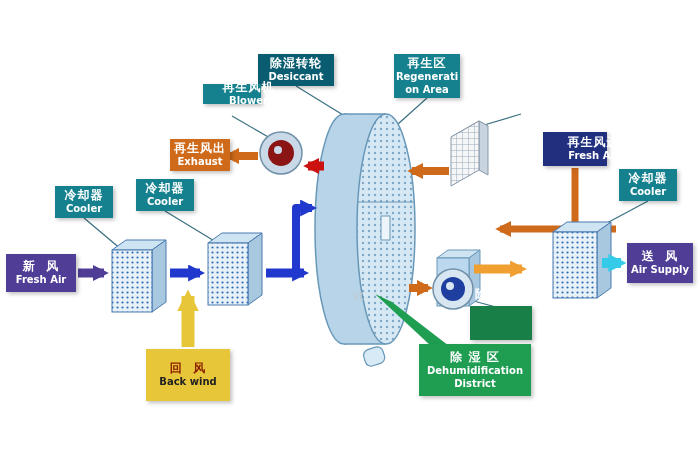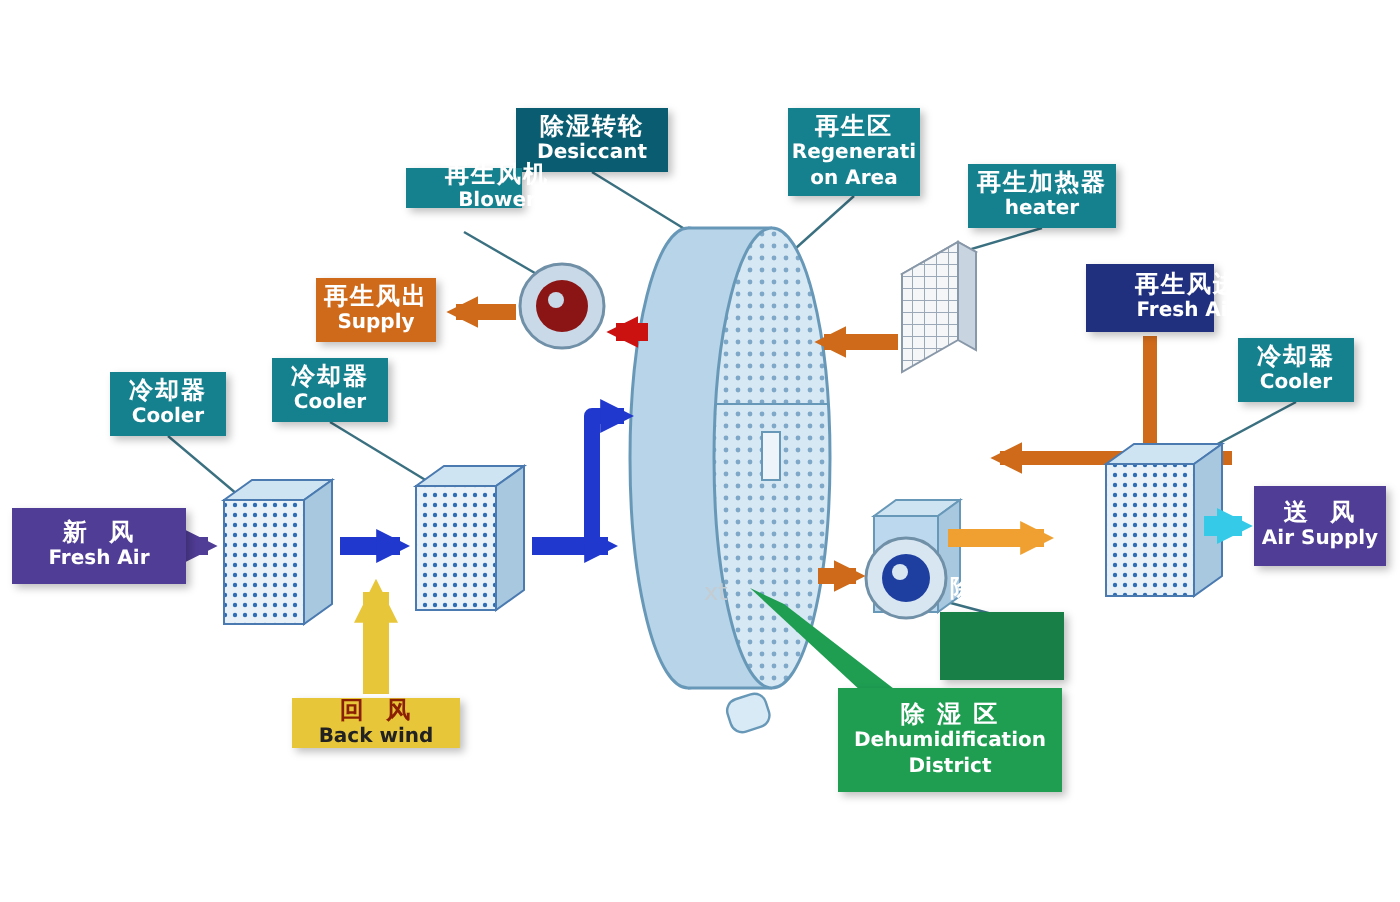--- a/index.html
+++ b/index.html
@@ -15,21 +15,21 @@
   .canvas > svg{position:absolute;left:0;top:0;}
   .label{
     position:absolute;display:flex;flex-direction:column;align-items:center;justify-content:center;
     color:#fff;font-weight:bold;text-align:center;box-sizing:border-box;padding:2px 3px;
     line-height:1.25;box-shadow:2px 2px 4px rgba(0,0,0,0.25);
   }
   .label .zh{font-size:12px;letter-spacing:1px;white-space:pre;}
   .label .en{font-size:10px;white-space:nowrap;}
   .bg-teal{background:var(--teal);}
   .bg-darkteal{background:var(--dark_teal);}
-  .bg-orange{background:var(--orange);}
+  .bg-orange{background:var(--orange);margin-left:12px;}
   .bg-navy{background:var(--navy);}
   .bg-purple{background:var(--purple);}
   .bg-green{background:var(--green);}
   .bg-greendark{background:var(--green_dark);}
   .bg-yellow{background:var(--yellow);color:#222;}
   .bg-yellow .zh{color:#8b2000;}
 </style>
 </head>
 <body>
 
@@ -169,28 +169,24 @@
   <div class="label bg-darkteal" style="left:258px;top:54px;width:76px;height:32px;">
     <span class="zh">除湿转轮</span>
     <span class="en">Desiccant</span>
   </div>
 
   <div class="label bg-teal" style="left:203px;top:84px;width:58px;height:20px;padding-left:36px;">
     <span class="zh">再生风机</span>
     <span class="en">Blower</span>
   </div>
 
-  <div class="label bg-teal" style="left:484px;top:82px;width:74px;height:32px;">
-    <span class="zh">再生加热器</span>
-    <span class="en">heater</span>
-  </div>
 
   <div class="label bg-orange" style="left:158px;top:139px;width:60px;height:32px;">
     <span class="zh">再生风出</span>
-    <span class="en">Supply</span>
+    <span class="en">Exhaust</span>
   </div>
 
   <div class="label bg-navy" style="left:543px;top:132px;width:64px;height:34px;padding-left:40px;">
     <span class="zh">再生风进</span>
     <span class="en">Fresh Air</span>
   </div>
 
   <div class="label bg-teal" style="left:55px;top:186px;width:58px;height:32px;">
     <span class="zh">冷却器</span>
     <span class="en">Cooler</span>
@@ -199,31 +195,31 @@
   <div class="label bg-teal" style="left:136px;top:179px;width:58px;height:32px;">
     <span class="zh">冷却器</span>
     <span class="en">Cooler</span>
   </div>
 
   <div class="label bg-teal" style="left:619px;top:169px;width:58px;height:32px;">
     <span class="zh">冷却器</span>
     <span class="en">Cooler</span>
   </div>
 
-  <div class="label bg-purple" style="left:6px;top:254px;width:87px;height:38px;">
+  <div class="label bg-purple" style="left:6px;top:254px;width:70px;height:38px;">
     <span class="zh">新  风</span>
     <span class="en">Fresh Air</span>
   </div>
 
   <div class="label bg-purple" style="left:627px;top:243px;width:66px;height:40px;">
     <span class="zh">送  风</span>
     <span class="en">Air Supply</span>
   </div>
 
-  <div class="label bg-yellow" style="left:146px;top:349px;width:84px;height:25px;text-align:center;">
+  <div class="label bg-yellow" style="left:146px;top:349px;width:84px;height:52px;text-align:center;">
     <span class="zh">回  风</span>
     <span class="en">Back wind</span>
   </div>
 
   <div class="label bg-greendark" style="left:470px;top:306px;width:62px;height:34px;gap:44px;">
     <span class="zh">除湿风机</span>
     <span class="en">Blower</span>
   </div>
 
   <div class="label bg-green" style="left:419px;top:344px;width:112px;height:52px;">

